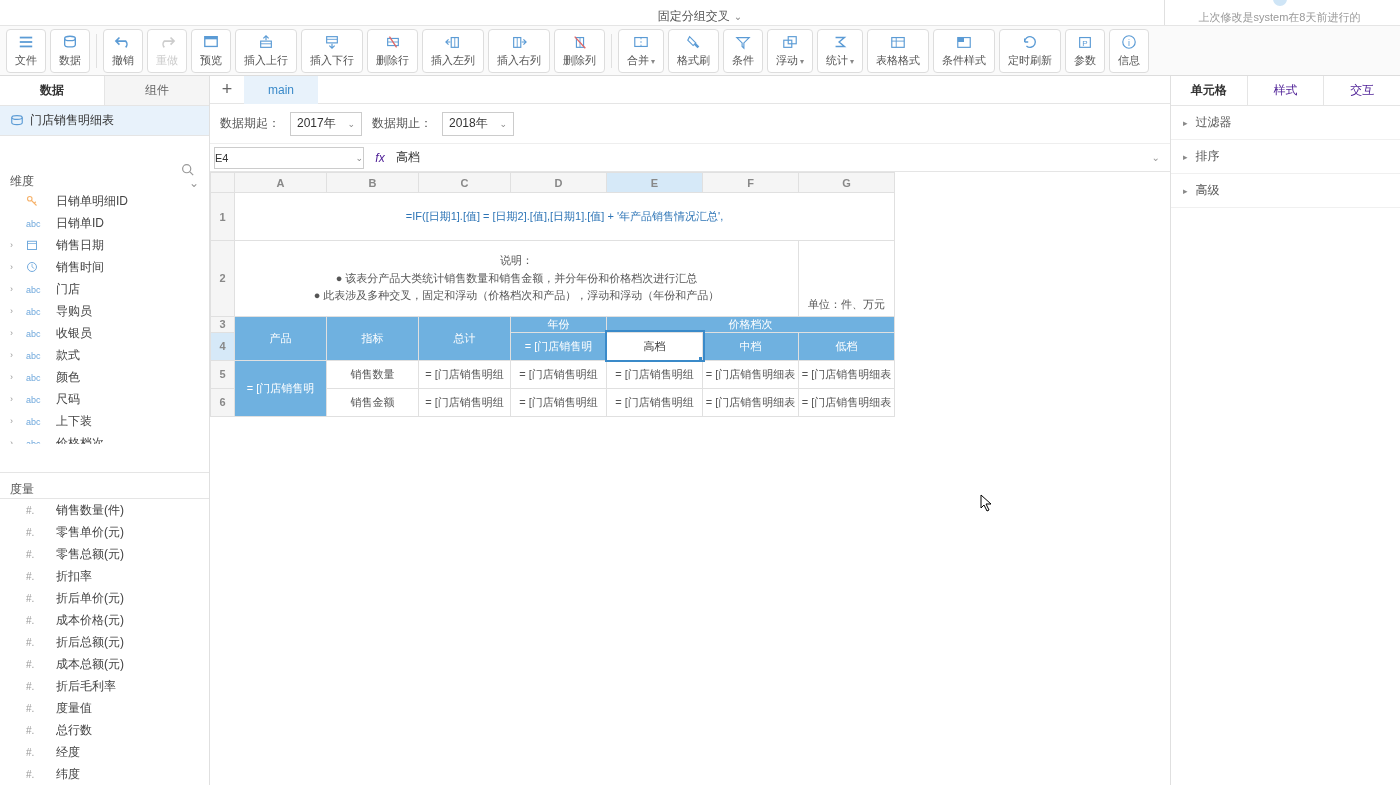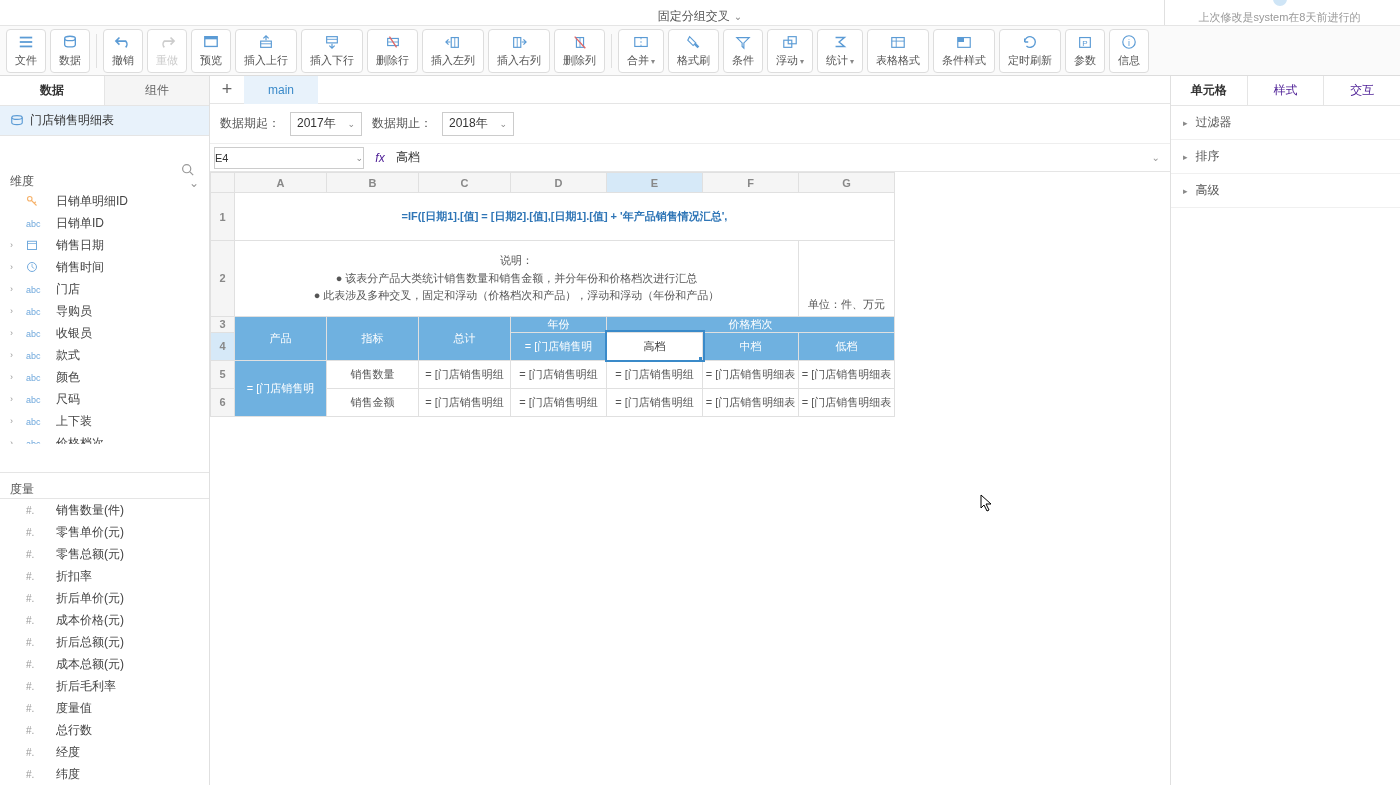--- a/index.html
+++ b/index.html
@@ -59,21 +59,21 @@
 .formula-chev { color: #999; font-size: 10px; padding-right: 6px; cursor: pointer; }
 
 
 .grid-wrap { flex: 1; overflow: auto; position: relative; }
 .grid { border-collapse: collapse; table-layout: fixed; }
 .grid th, .grid td { border: 1px solid #e0e0e0; font-size: 11px; text-align: center; overflow: hidden; white-space: nowrap; }
 .grid .colhdr { background: #f5f5f5; color: #888; height: 20px; }
 .grid .rowhdr { background: #f5f5f5; color: #888; width: 24px; }
 .grid .colhdr.sel { background: #d6e9f8; }
 .grid .rowhdr.sel { background: #d6e9f8; }
-.big-formula { color: #2e75b6; font-size: 18px; font-weight: bold; text-align: left; padding: 16px 4px; height: 38px; }
+.big-formula { color: #2e75b6; font-size: 18px; font-weight: normal; text-align: left; padding: 16px 4px; height: 38px; }
 .desc-cell { text-align: left; padding: 11px 6px; vertical-align: top; font-size: 11px; color: #555; line-height: 1.6; }
 .unit-cell { text-align: right; padding: 4px 6px; vertical-align: bottom; font-size: 11px; color: #555; }
 .hcell { background: #6fb1e0; color: #fff; font-size: 12px; }
 .hcell2 { background: #6fb1e0; color: #fff; font-size: 11px; }
 .selected-cell { background: #fff; outline: 2px solid #3a8ac9; position: relative; color: #333; }
 .selected-cell::after { content: ""; position: absolute; right: -3px; bottom: -3px; width: 6px; height: 6px; background: #3a8ac9; }
 .datacell { font-size: 11px; color: #555; padding: 0 2px; height: 28px; margin-left: 9px; }
 .cursor-ptr { position: absolute; left: 770px; top: 322px; font-size: 14px; color: #000; pointer-events: none; }
 
 

